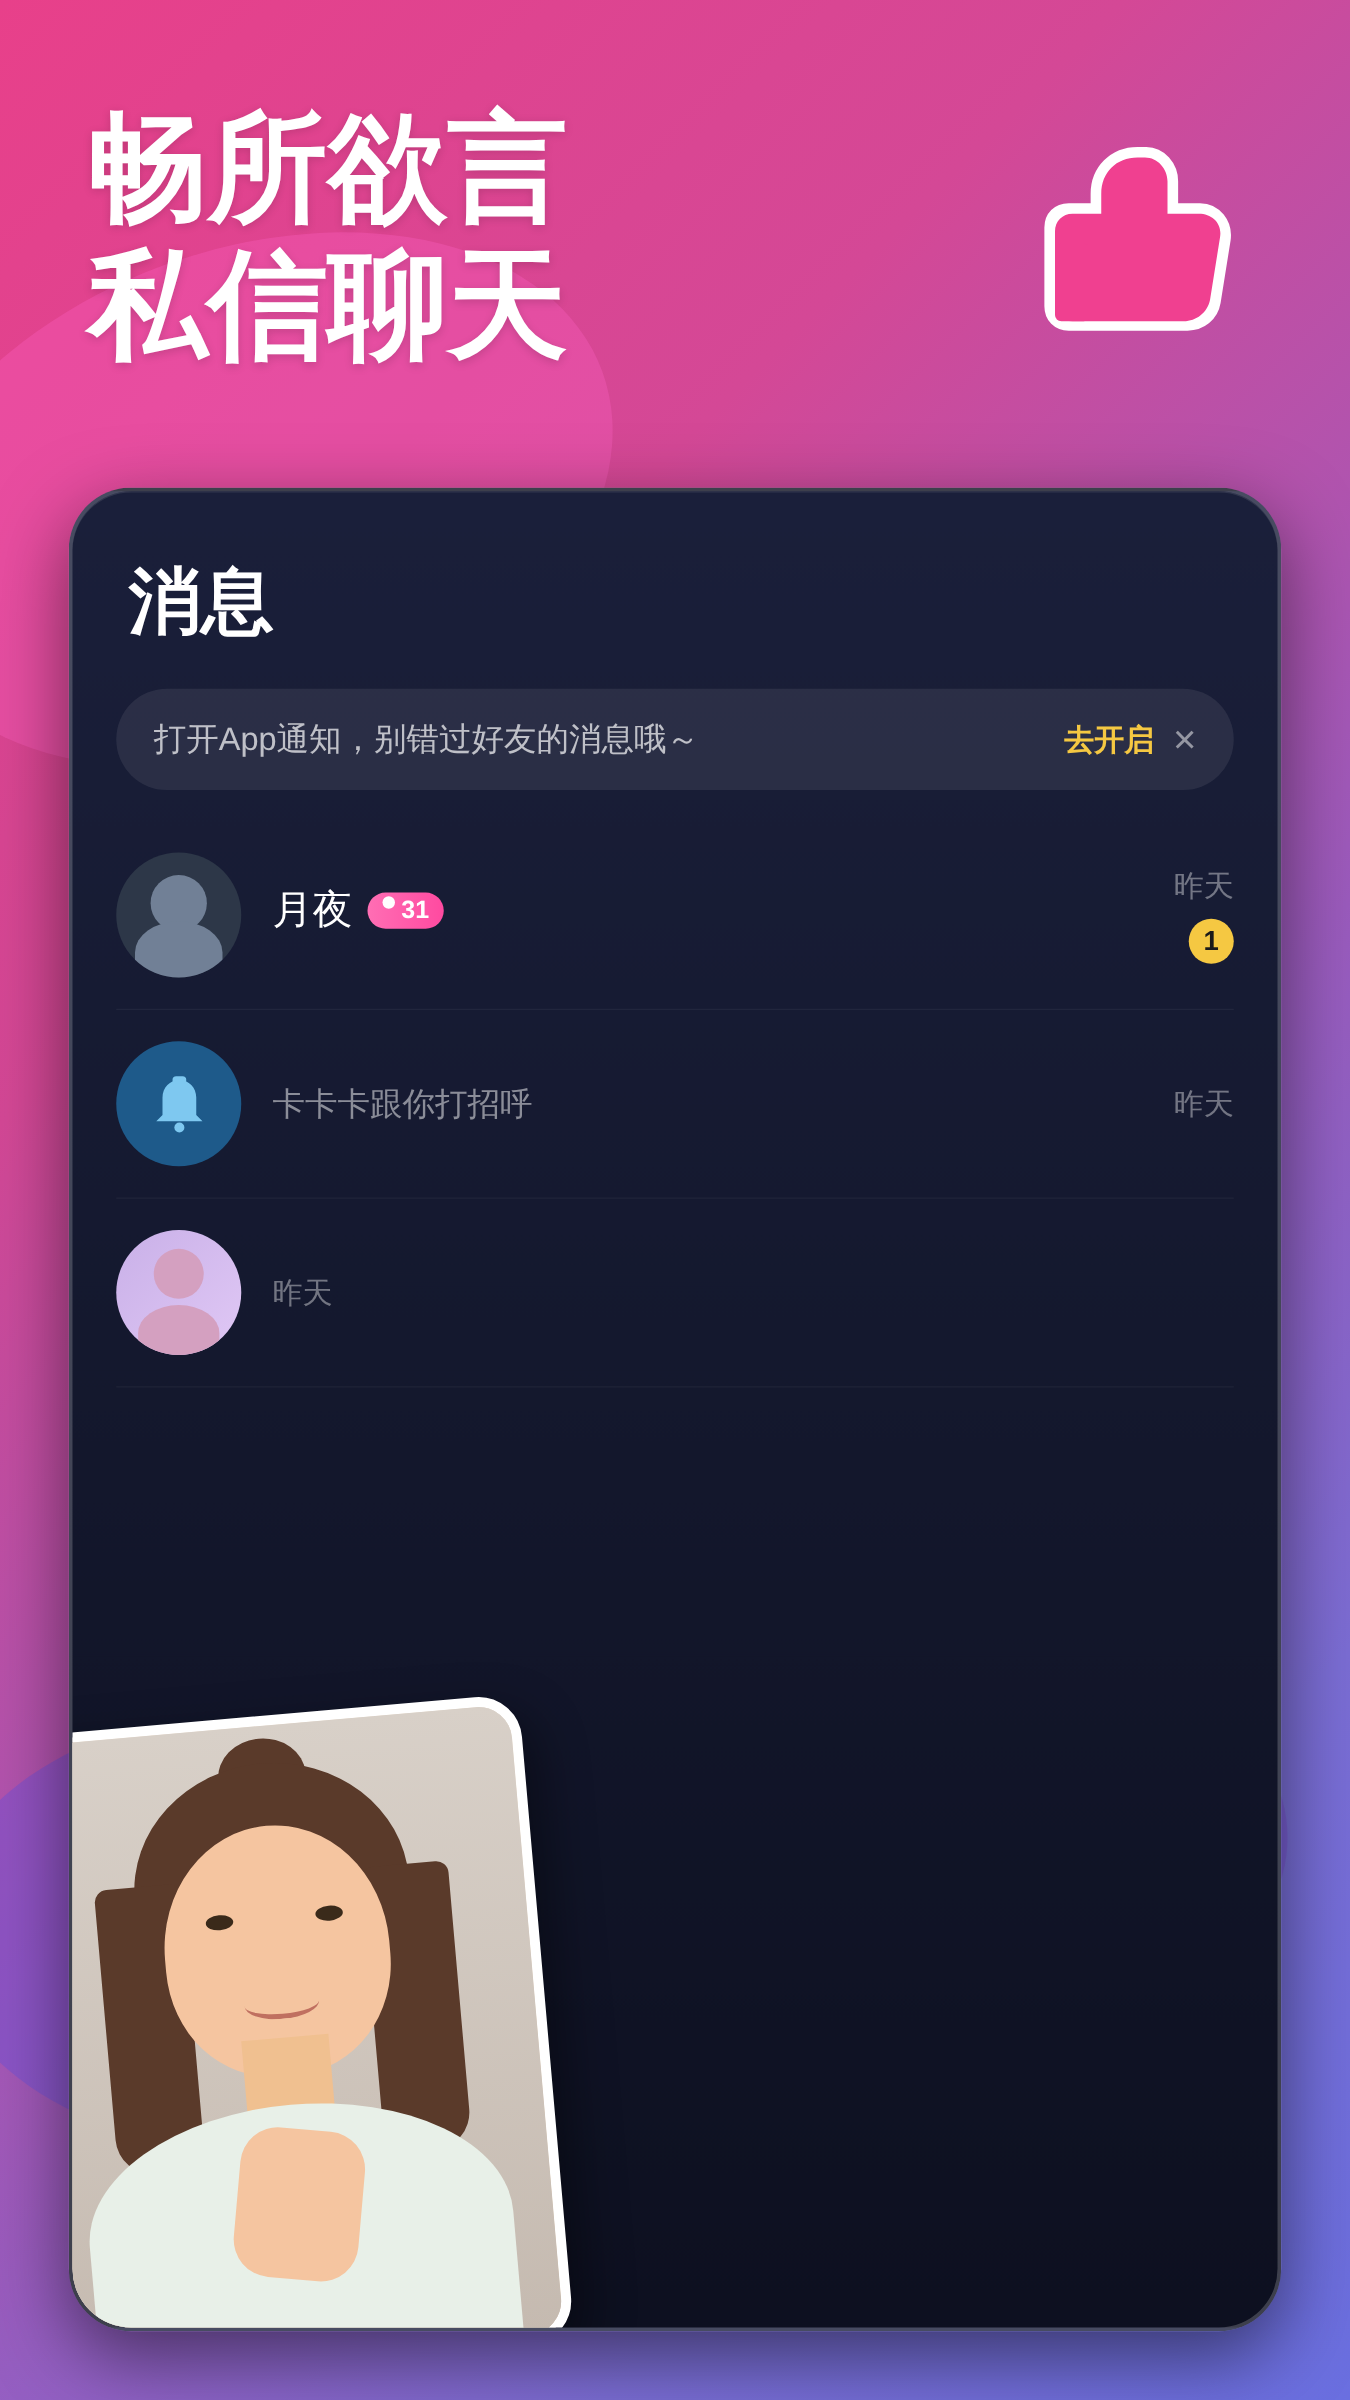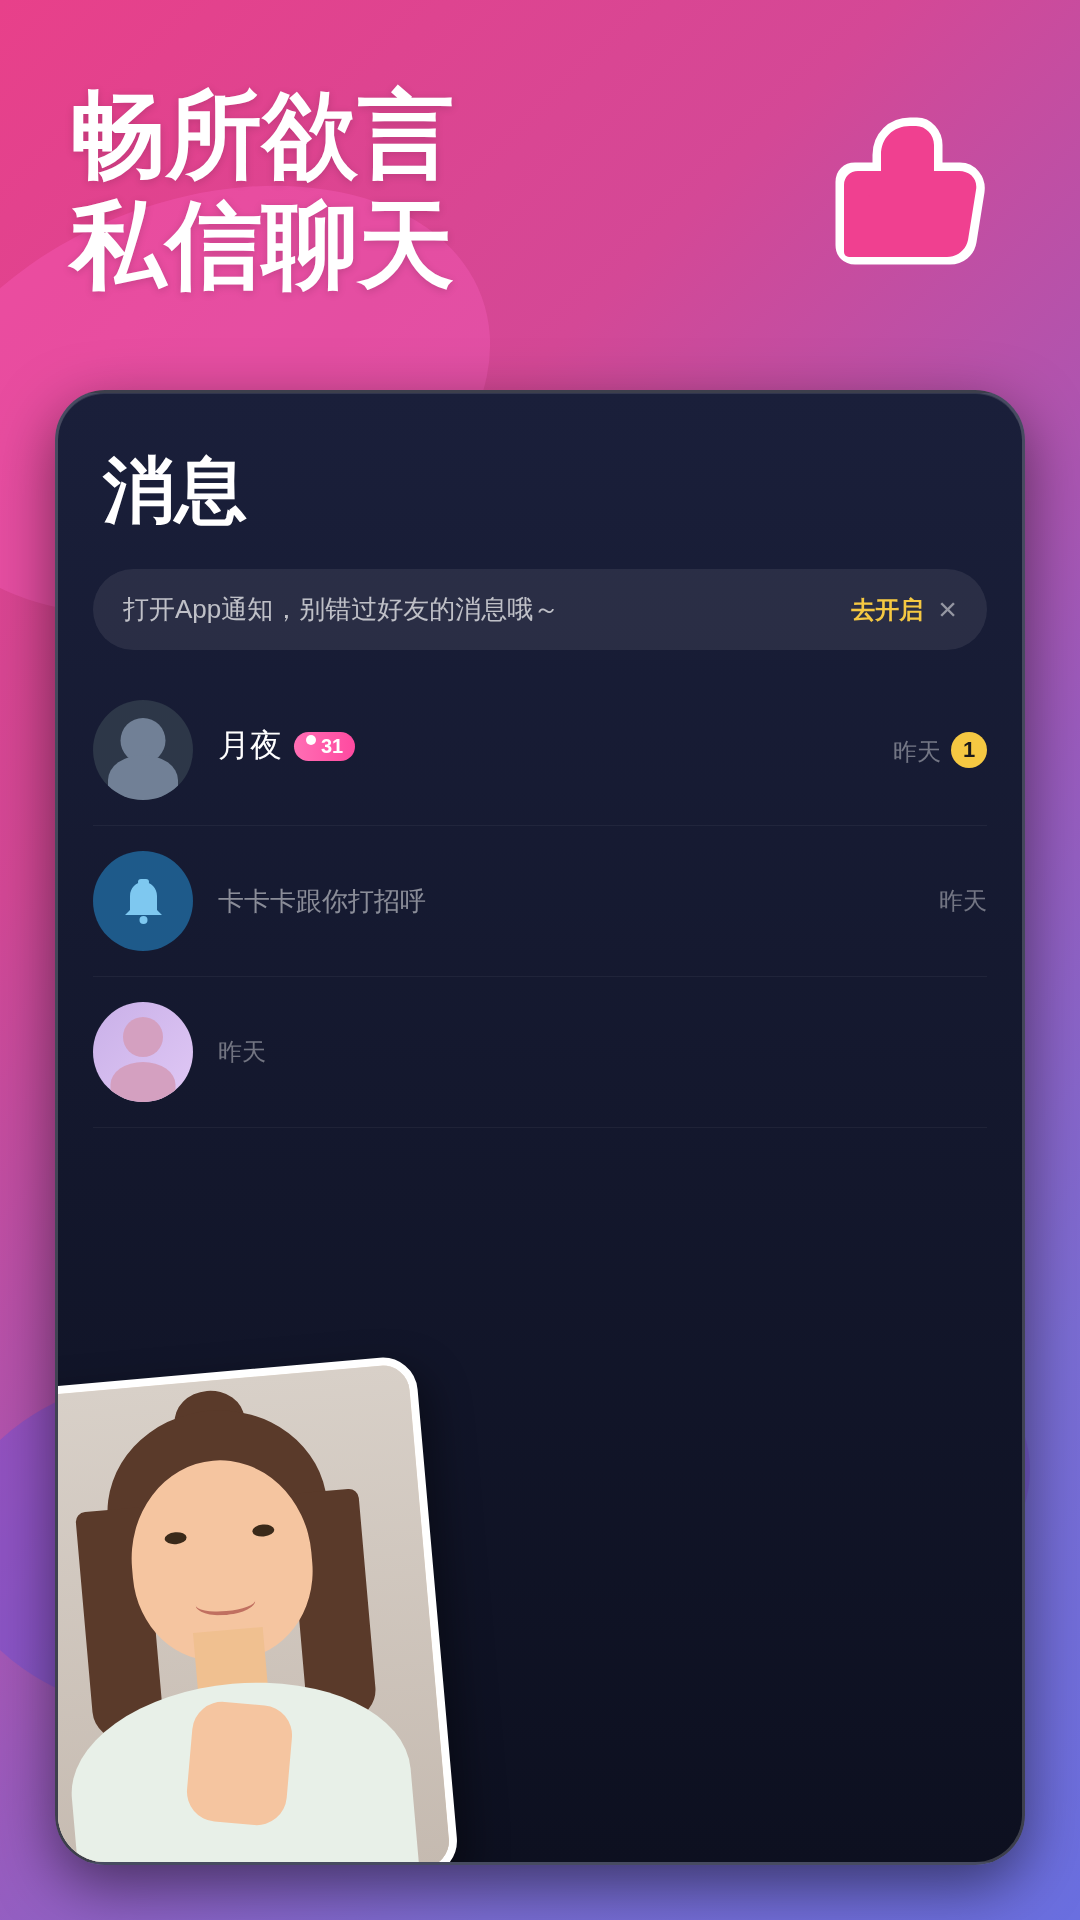--- a/index.html
+++ b/index.html
@@ -84,21 +84,21 @@
       overflow: hidden;
       z-index: 5;
     }
 
     
     .messages-header {
       padding: 50px 45px 20px;
     }
 
     .messages-title {
-      font-size: 72px;
+      font-size: 58px;
       font-weight: 700;
       color: white;
     }
 
     
     .notification-banner {
       margin: 10px 35px;
       background: rgba(255,255,255,0.08);
       border-radius: 50px;
       padding: 22px 30px;
@@ -227,21 +227,21 @@
     .message-preview {
       font-size: 26px;
       color: rgba(255,255,255,0.5);
       overflow: hidden;
       text-overflow: ellipsis;
       white-space: nowrap;
     }
 
     .message-meta {
       display: flex;
-      flex-direction: row;
+      flex-direction: column;
       align-items: flex-end;
       gap: 10px;
       flex-shrink: 0;
     }
 
     .message-time {
       font-size: 24px;
       color: rgba(255,255,255,0.4);
     }
 

